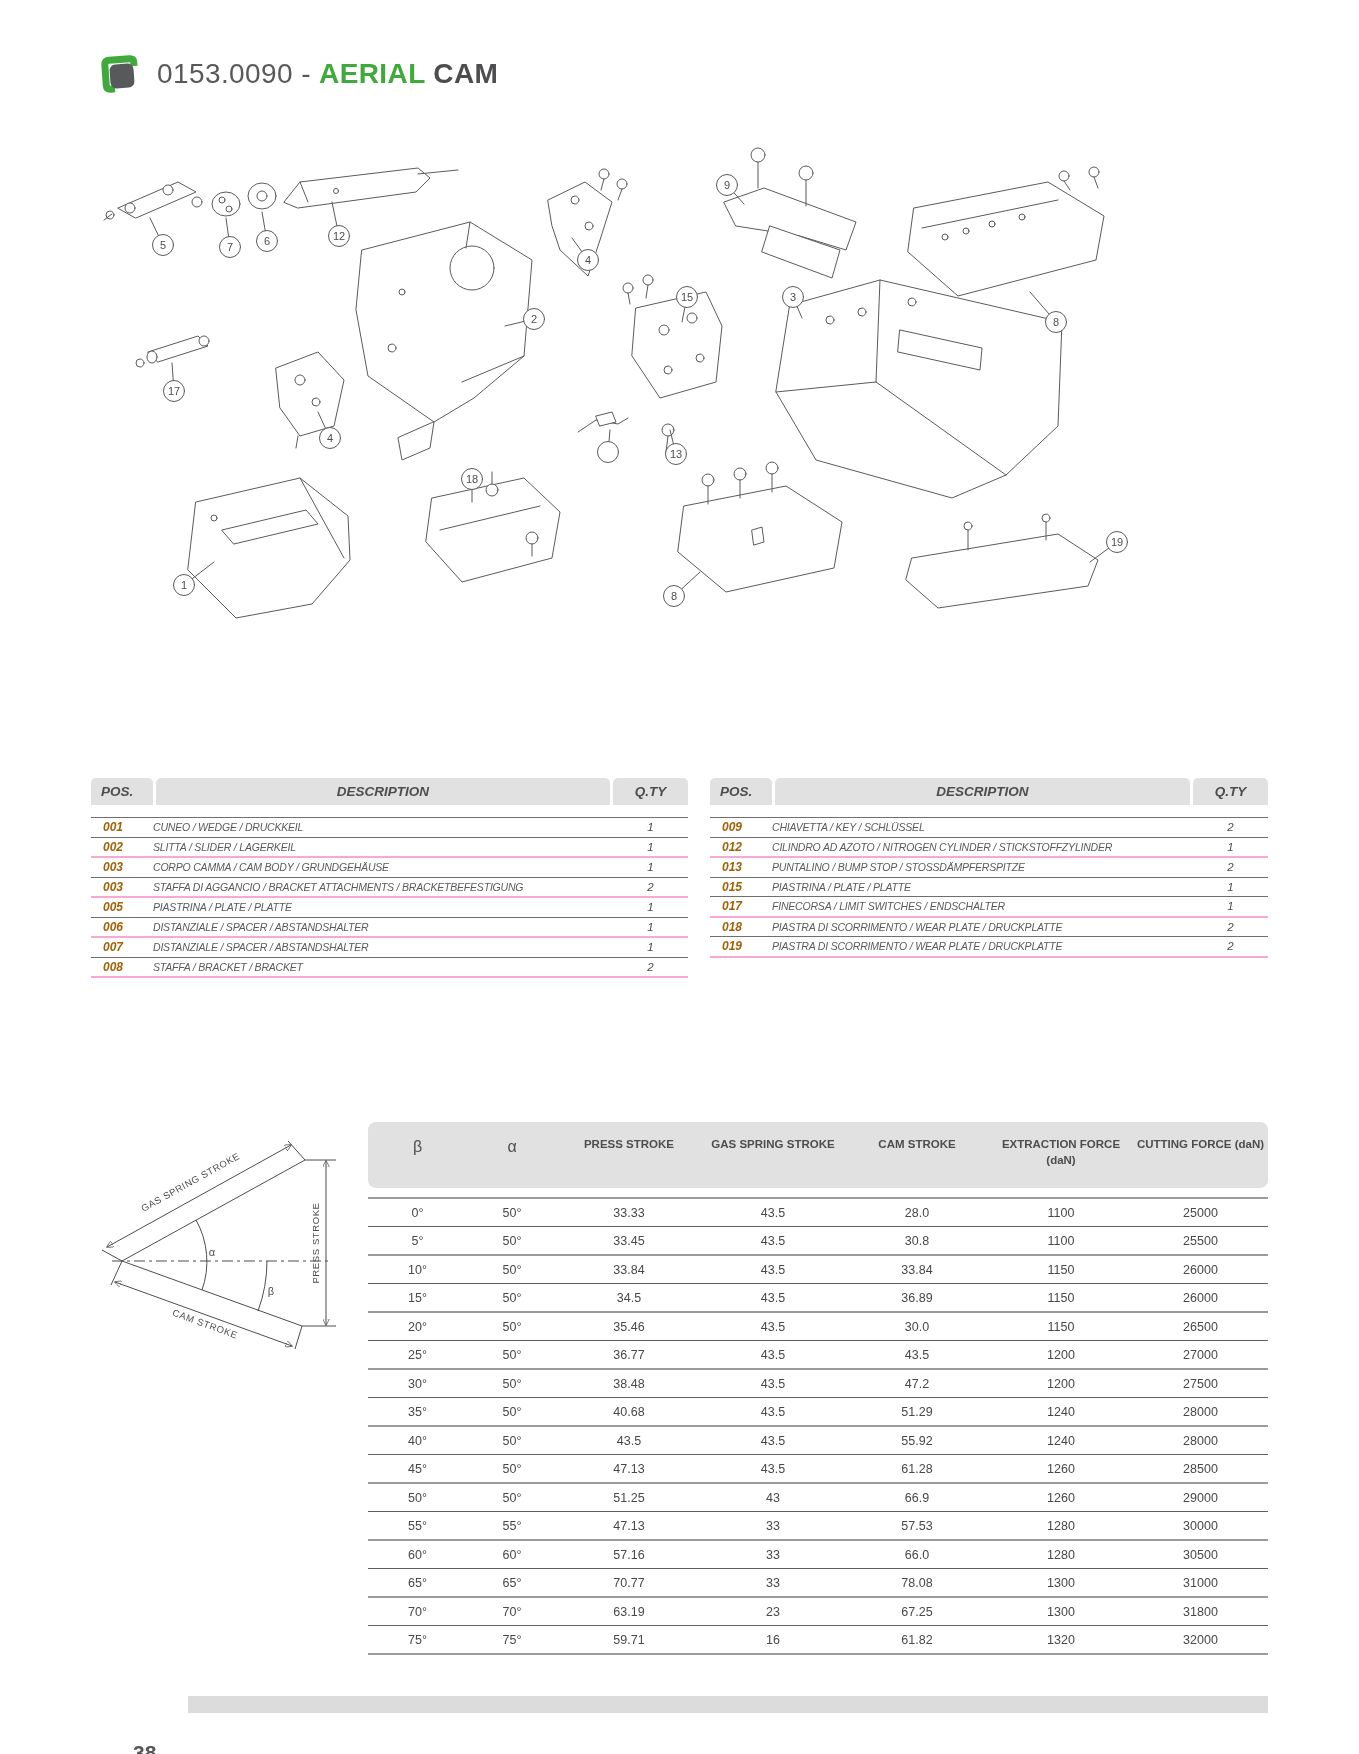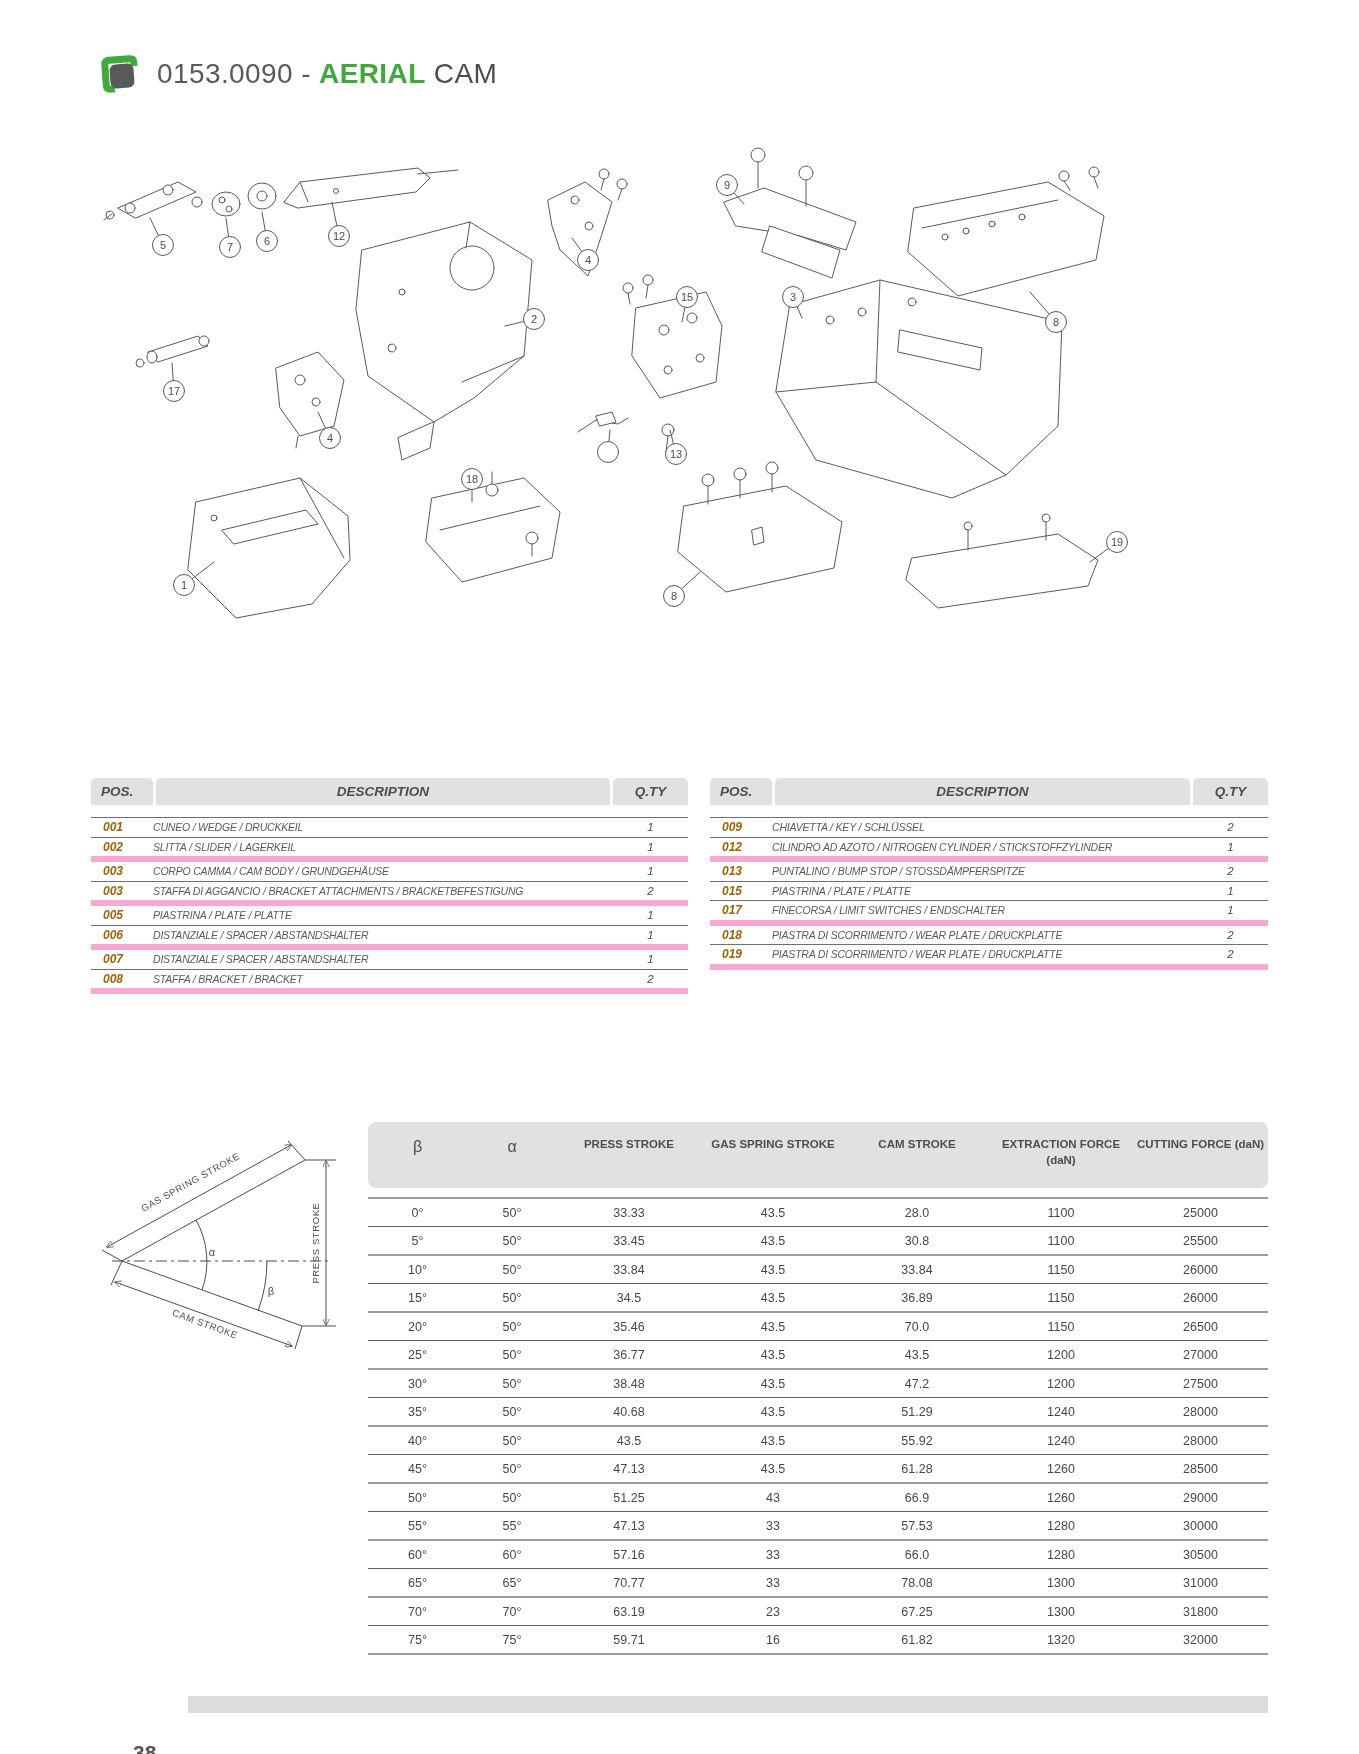--- a/index.html
+++ b/index.html
@@ -6,40 +6,40 @@
   body{
     width:1359px;height:1754px;position:relative;overflow:hidden;
     font-family:"Liberation Sans",sans-serif;color:#4d4d4f;
   }
   
   .hdr{position:absolute;left:93px;top:50px;display:flex;align-items:center;}
   .logo{width:48px;height:48px;flex:0 0 auto;}
   .title{margin-left:16px;font-size:28px;letter-spacing:.4px;color:#58595b;}
   .title .code{font-weight:400;}
   .title .t-green{font-weight:700;color:#3fa93c;}
-  .title .t-dark{font-weight:400;color:#4d4d4f;}
+  .title .t-dark{font-weight:700;color:#4d4d4f;}
   
   .diagram{position:absolute;left:0;top:130px;width:1359px;height:545px;}
   .diagram path,.diagram circle,.diagram ellipse,.diagram line,.diagram polyline{
     stroke:#5b5b5d;stroke-width:1;fill:#fff;stroke-linejoin:round;stroke-linecap:round;}
   .diagram .nofill{fill:none;}
   
   .ptable{position:absolute;top:778px;font-style:italic;}
   .ptable.left{left:91px;width:597px;}
   .ptable.right{left:710px;width:558px;}
   .phead{display:flex;height:27px;gap:3px;}
   .phead .seg{background:#e1e1e1;border-radius:5px 5px 0 0;display:flex;align-items:center;
     font-weight:700;font-size:13.5px;color:#4d4d4f;}
   .phead .seg.pos{width:62px;justify-content:flex-start;padding-left:10px;box-sizing:border-box;}
   .phead .seg.desc{flex:1;justify-content:center;}
   .phead .seg.qty{width:75px;justify-content:center;}
   .pbody{margin-top:12px;}
   .prow{display:flex;align-items:center;height:18.5px;border-bottom:1px solid #6f6f6f;}
   .prow:first-child{border-top:1px solid #6f6f6f;}
-  .prow.thick{border-bottom:6px solid #f9a8d4;}
+  .prow.thick{border-bottom:2px solid #f9a8d4;}
   .prow .pos{width:62px;box-sizing:border-box;padding-left:12px;font-weight:700;font-size:12px;color:#a16207;}
   .prow .desc{flex:1;font-size:10.5px;letter-spacing:-.2px;color:#595a5c;white-space:nowrap;overflow:hidden;}
   .prow .qty{width:75px;text-align:center;font-size:11.5px;color:#4d4d4f;}
   
   .angles{position:absolute;left:92px;top:1103px;width:250px;height:250px;}
   .angles line,.angles path{stroke:#4d4d4f;stroke-width:1;fill:none;}
   .angles text{fill:#4d4d4f;stroke:none;}
   
   .stable{position:absolute;left:368px;top:1122px;width:900px;}
   .shead{display:flex;background:#e1e1e1;border-radius:8px;height:66px;box-sizing:border-box;padding-top:15px;}
@@ -415,21 +415,21 @@
         <div class="sc c3">43.5</div>
         <div class="sc c4">36.89</div>
         <div class="sc c5">1150</div>
         <div class="sc c6">26000</div>
       </div>
       <div class="srow">
         <div class="sc c0">20°</div>
         <div class="sc c1">50°</div>
         <div class="sc c2">35.46</div>
         <div class="sc c3">43.5</div>
-        <div class="sc c4">70.0</div>
+        <div class="sc c4">30.0</div>
         <div class="sc c5">1150</div>
         <div class="sc c6">26500</div>
       </div>
       <div class="srow thick">
         <div class="sc c0">25°</div>
         <div class="sc c1">50°</div>
         <div class="sc c2">36.77</div>
         <div class="sc c3">43.5</div>
         <div class="sc c4">43.5</div>
         <div class="sc c5">1200</div>

